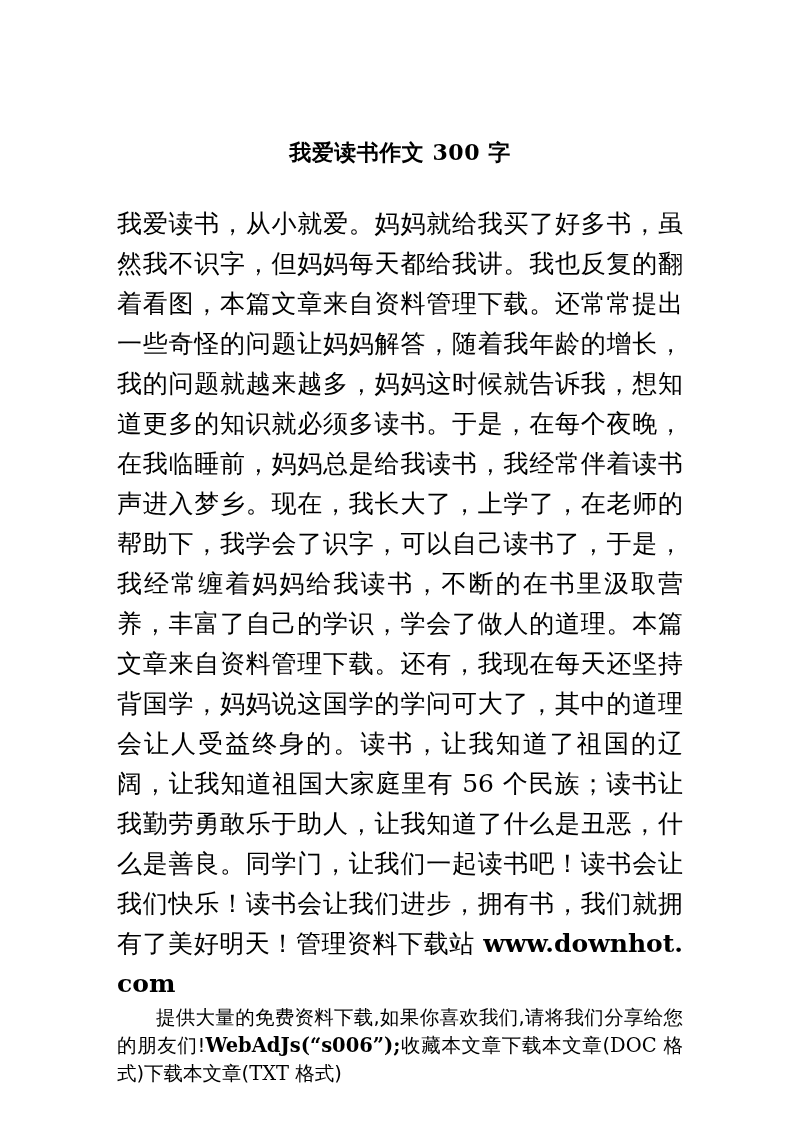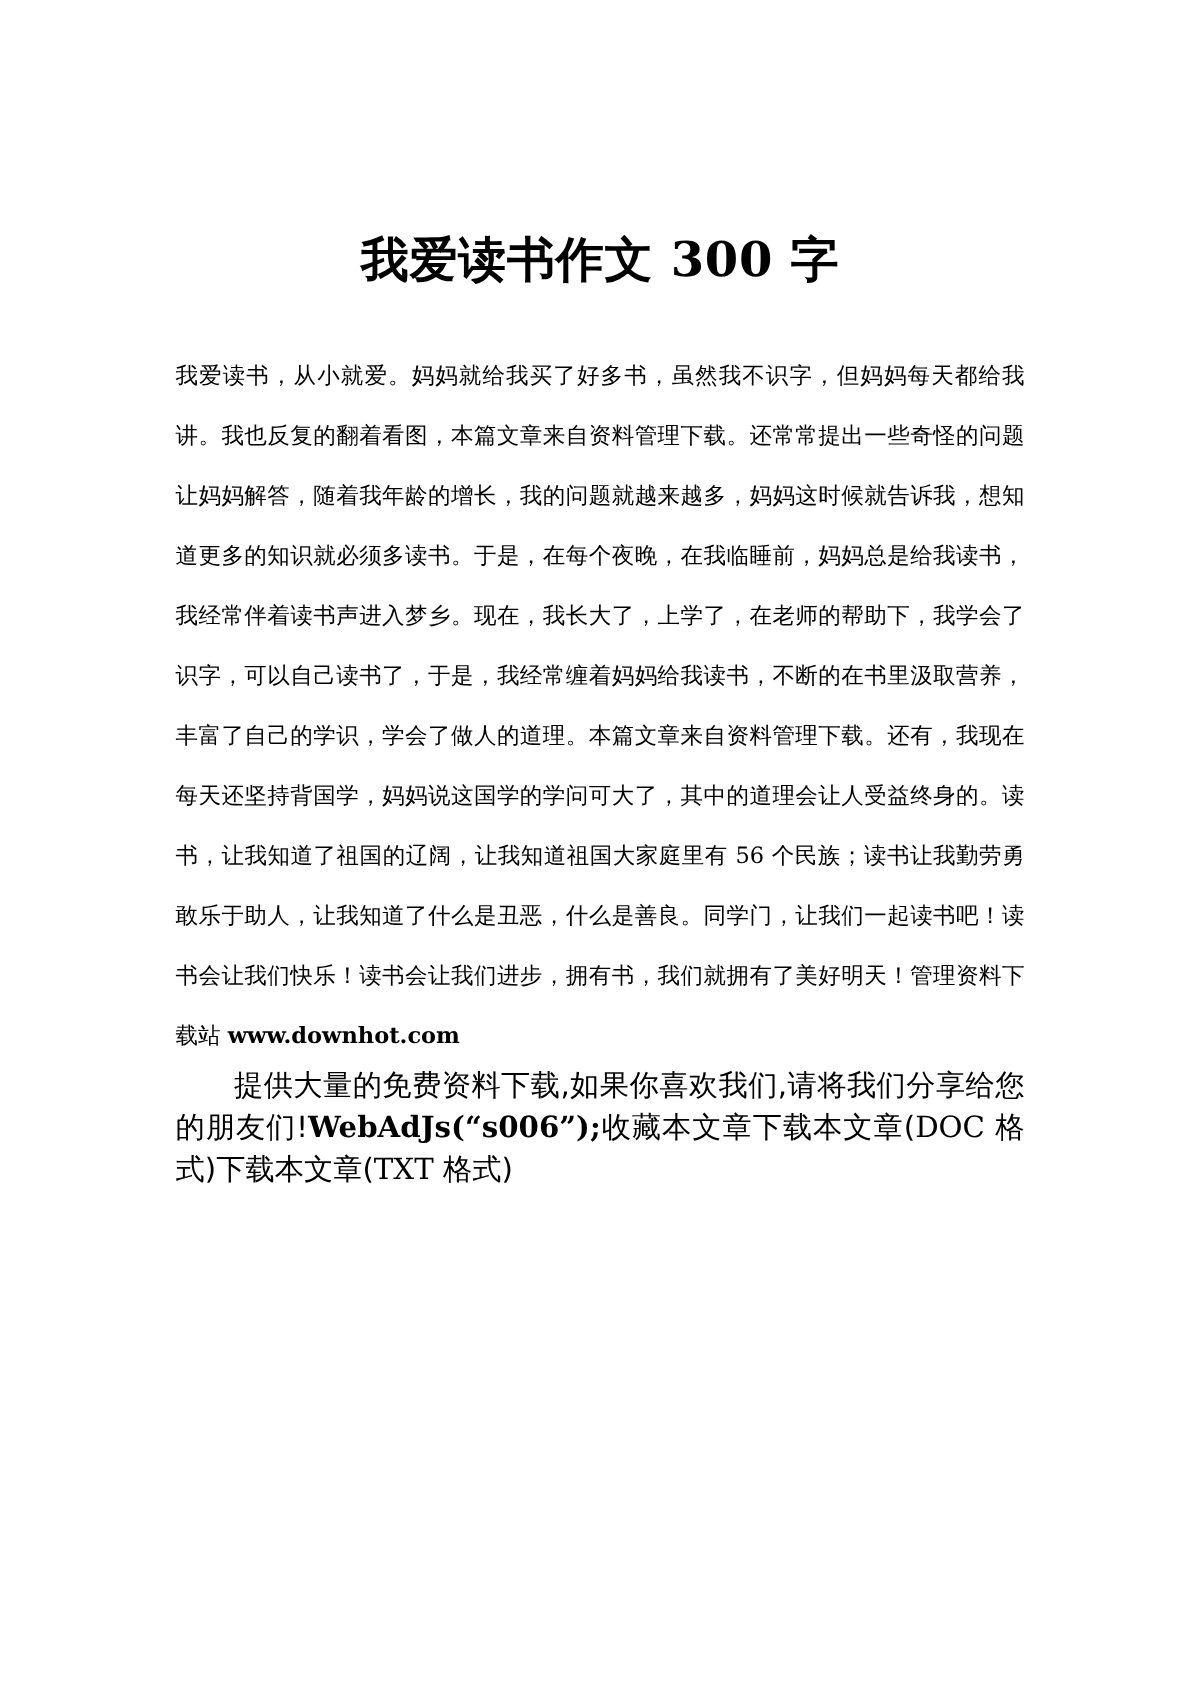--- a/index.html
+++ b/index.html
@@ -26,38 +26,38 @@
 
   .content {
     position: absolute;
     left: 117px;
     top: 0;
     width: 566px;
   }
 
   
   .doc-title {
-    margin: 16px;
+    margin: 0;
     padding: 0;
     text-align: center;
     font-family: "DejaVu Serif", "Liberation Serif", serif;
     font-weight: bold;
-    font-size: 32px;
+    font-size: 22px;
     line-height: 1;
     letter-spacing: 0.5px;
     padding-top: 141px;
     white-space: pre;
   }
 
   
   .body-para {
     margin: 0;
     padding: 0;
     font-family: "DejaVu Sans", "Liberation Sans", sans-serif;
-    font-size: 15px;
+    font-size: 25px;
     line-height: 40px;
     text-align: justify;
     text-justify: inter-character;
     text-align-last: left;
     letter-spacing: 0px;
     word-break: break-all;
   }
   .body-para.first {
     margin-top: 41px;
   }

